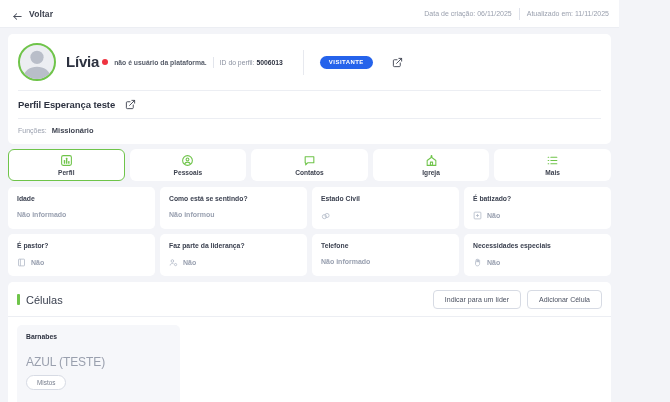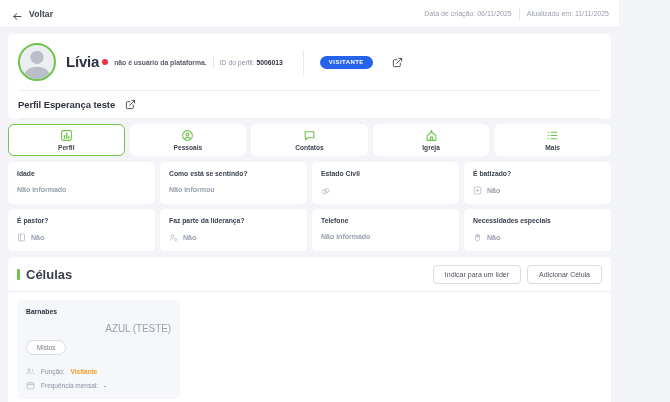--- a/index.html
+++ b/index.html
@@ -83,34 +83,34 @@
   .info-v { display: flex; align-items: center; gap: 5px; }
   .info-v .vtxt { font-size: 7px; font-weight: 700; color: #99a0b0; }
   .info-v .vicon { width: 9px; height: 9px; color: #aeb5c4; flex: 0 0 auto; }
   .info-v .vicon svg { width: 9px; height: 9px; display: block; }
 
   
   .cells { border-radius: 5px; background: #fff; padding: 0 0 8px 0; }
   .cells-head { display: flex; align-items: center; justify-content: space-between; padding: 8px 9px 7px 9px; }
   .cells-title-wrap { display: flex; align-items: center; gap: 6px; }
   .green-bar { width: 3px; height: 11px; background: #6fc44a; border-radius: 1px; }
-  .cells-title { font-size: 13px; font-weight: 700; color: #3b4150; }
+  .cells-title { font-size: 11px; font-weight: 400; color: #3b4150; }
   .cells-actions { display: flex; gap: 6px; }
   .obtn {
     border: 1px solid #d7dbe4; background: #fff; border-radius: 4px;
     font-size: 7px; color: #4a5060; padding: 5px 11px; cursor: pointer;
     font-family: "Liberation Sans", sans-serif;
   }
   .cells-body { border-top: 1px solid #eceef3; padding: 8px 9px 0 9px; }
   .cell-card {
     width: 163px; background: #f6f7fa; border-radius: 5px;
     padding: 8px 9px 9px 9px;
   }
   .cell-name { font-size: 6.8px; font-weight: 700; color: #2d3240; }
-  .cell-group { font-size: 10px; color: #9aa0ae; margin-top: 8px; letter-spacing: -.1px; text-align: right; }
+  .cell-group { font-size: 12px; color: #9aa0ae; margin-top: 15px; letter-spacing: -.1px; }
   .chip {
     display: inline-block; border: 1px solid #d7dbe4; background: #fff;
     border-radius: 9px; font-size: 6.4px; color: #767d8c;
     padding: 3px 10px; margin: 6px 0 7px 0;
   }
   .cell-line { display: flex; align-items: center; gap: 6px; margin-top: 5px; }
   .cell-line .cicon { width: 9px; height: 9px; color: #aeb5c4; flex: 0 0 auto; }
   .cell-line .cicon svg { width: 9px; height: 9px; display: block; }
   .cell-line .ck { font-size: 6.5px; color: #8b91a0; }
   .cell-line .cv { font-size: 6.5px; font-weight: 700; color: #8b91a0; }
@@ -176,20 +176,24 @@
           <svg viewBox="0 0 24 24" fill="none" stroke="currentColor" stroke-width="2" stroke-linecap="round" stroke-linejoin="round">
               <path d="M18 13v6a2 2 0 0 1-2 2H5a2 2 0 0 1-2-2V8a2 2 0 0 1 2-2h6"></path>
               <polyline points="15 3 21 3 21 9"></polyline>
               <line x1="10" y1="14" x2="21" y2="3"></line>
             </svg>
         </span>
       </div>
 
       <div class="div-line"></div>
 
+      <div class="roles-row">
+        <span class="roles-k">Funções:</span>
+        <span class="roles-v">Missionário</span>
+      </div>
     </div>
 
     <div class="tabs">
       <div class="tab active">
         <span class="ticon">
           <svg viewBox="0 0 24 24" fill="currentColor">
               <rect x="3" y="3" width="18" height="18" rx="3" fill="none" stroke="currentColor" stroke-width="2"></rect>
               <rect x="7" y="11" width="2.6" height="7" rx="1"></rect>
               <rect x="11" y="7" width="2.6" height="11" rx="1"></rect>
               <rect x="15" y="13" width="2.6" height="5" rx="1"></rect>

